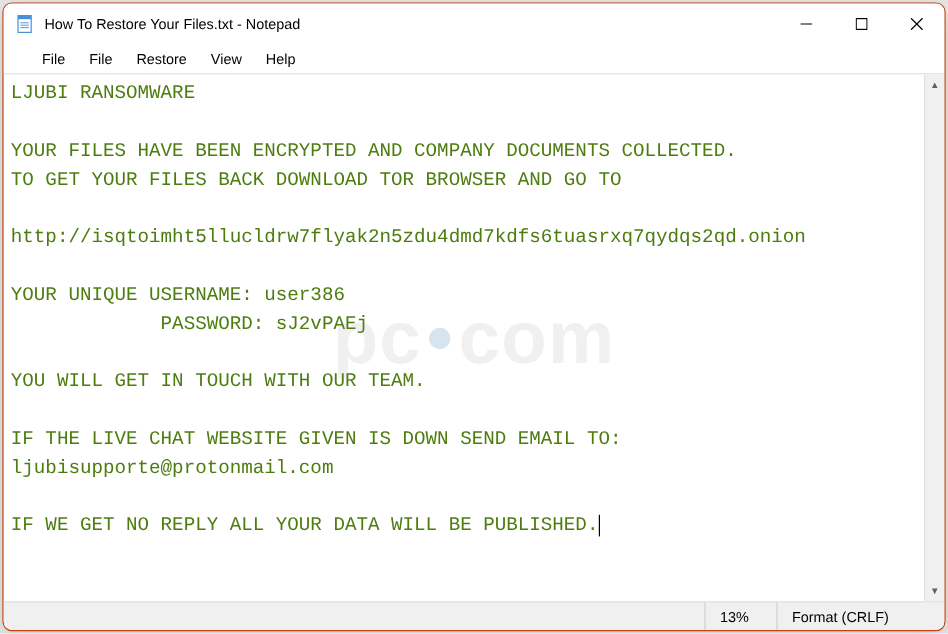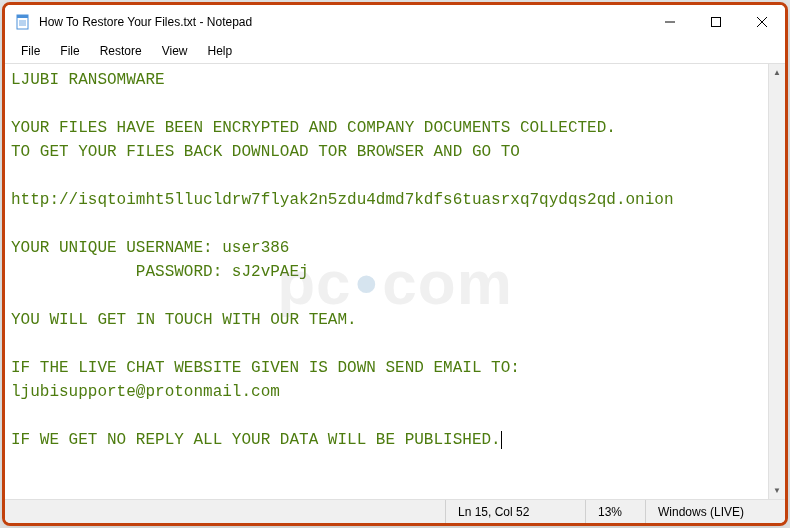--- a/index.html
+++ b/index.html
@@ -1,24 +1,24 @@
 <!DOCTYPE html>
 <html><head>
   <meta charset="utf-8">
   <style>
     * { box-sizing: border-box; margin: 0; padding: 0; }
     body { font-family: "Segoe UI", Tahoma, sans-serif; background: #e8e8e8; width: 790px; height: 528px; overflow: hidden; padding: 2px; }
-    .window { width: 786px; height: 524px; background: #ffffff; border: 3px solid #c2410c; border-radius: 8px; display: flex; flex-direction: column; box-shadow: 0 4px 20px rgba(0,0,0,0.15); overflow: hidden; }
+    .window { width: 786px; height: 524px; background: #ffffff; border: 1px solid #c2410c; border-radius: 8px; display: flex; flex-direction: column; box-shadow: 0 4px 20px rgba(0,0,0,0.15); overflow: hidden; }
     .titlebar { height: 34px; display: flex; align-items: center; padding-left: 10px; background: #ffffff; flex-shrink: 0; }
     .titlebar .icon { width: 16px; height: 16px; margin-right: 8px; display: flex; align-items: center; justify-content: center; }
     .titlebar .title { font-size: 12px; color: #000; flex: 1; }
     .win-controls { display: flex; height: 100%; }
     .win-btn { width: 46px; height: 100%; display: flex; align-items: center; justify-content: center; background: transparent; border: none; cursor: pointer; }
     .win-btn svg { width: 10px; height: 10px; }
-    .menubar { height: 24px; display: flex; align-items: center; padding: 0 6px; gap: 0; background: #ffffff; flex-shrink: 0; }
+    .menubar { height: 24px; display: flex; align-items: center; padding: 0 22px; gap: 0; background: #ffffff; flex-shrink: 0; }
     .menu-item { font-size: 12px; padding: 3px 10px; color: #000; cursor: pointer; }
     .editor-wrap { flex: 1; display: flex; position: relative; border-top: 1px solid #e0e0e0; min-height: 0; }
     .editor { flex: 1; padding: 4px 6px; font-family: Consolas, "Courier New", monospace; font-size: 16px; line-height: 1.5; white-space: pre; overflow: hidden; color: #4d7c0f; position: relative; }
     .scrollbar-v { width: 17px; background: #f0f0f0; border-left: 1px solid #e0e0e0; display: flex; flex-direction: column; }
     .scroll-arrow { height: 17px; display: flex; align-items: center; justify-content: center; color: #606060; font-size: 8px; }
     .scroll-track { flex: 1; }
     .statusbar { height: 24px; background: #f0f0f0; border-top: 1px solid #e0e0e0; display: flex; align-items: center; font-size: 12px; color: #000; flex-shrink: 0; }
     .status-cell { padding: 0 12px; border-left: 1px solid #d0d0d0; height: 100%; display: flex; align-items: center; }
     .status-spacer { flex: 1; }
     .caret { display: inline-block; width: 1px; height: 18px; background: #000; vertical-align: text-bottom; }
@@ -90,17 +90,16 @@
       <div class="scroll-arrow">▼</div>
     </div>
 
     <div class="watermark">
       <span>pc</span><span style="color:rgba(70,130,180,0.22);margin:0 4px">•</span><span>com</span>
     </div>
   </div>
 
   <div class="statusbar">
     <div class="status-spacer"></div>
-    <div class="status-cell" style="min-width:140px">Ln 15, Col 52</div>
     <div class="status-cell" style="min-width:60px">13%</div>
-    <div class="status-cell" style="min-width:140px">Windows (LIVE)</div>
+    <div class="status-cell" style="min-width:140px">Format (CRLF)</div>
   </div>
 </div>
 
 </body></html>

